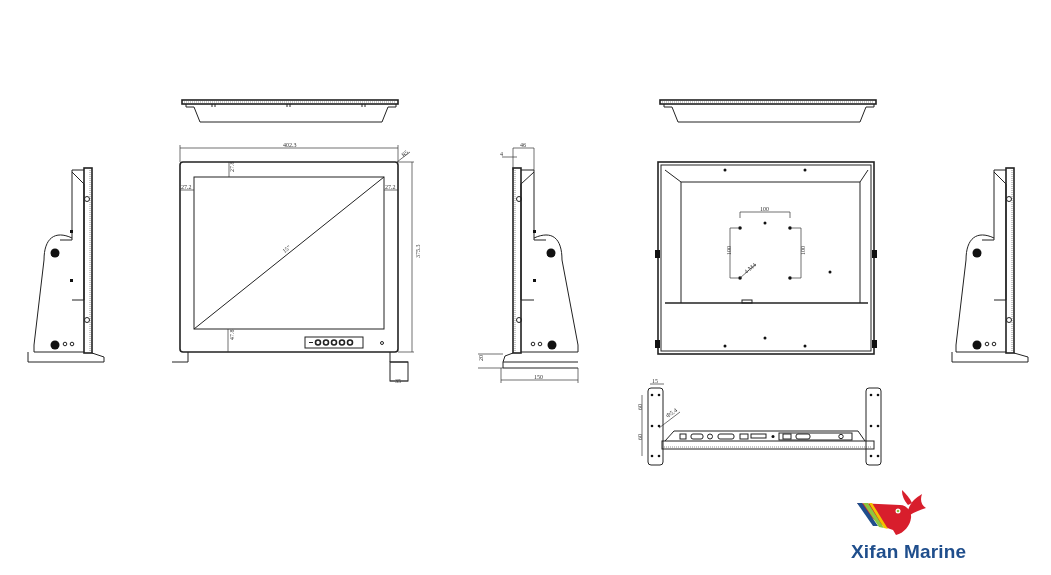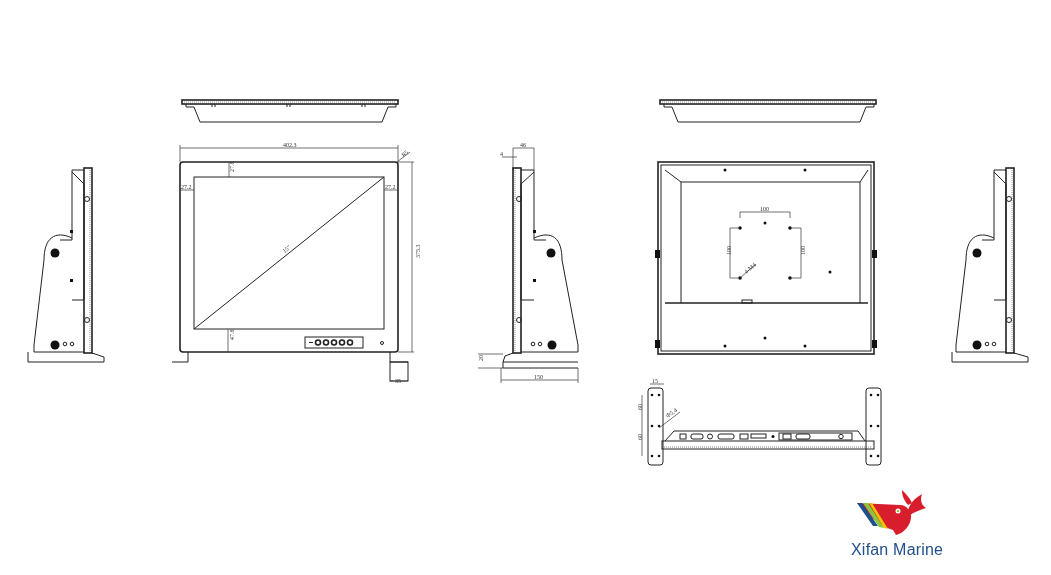--- a/index.html
+++ b/index.html
@@ -2,21 +2,21 @@
 <html><head>
 <meta charset="utf-8">
 <style>
   html, body { margin:0; padding:0; background:#ffffff; }
   body { width:1051px; height:575px; position:relative; overflow:hidden; font-family:"Liberation Sans", sans-serif; }
   svg { position:absolute; left:0; top:0; }
   .ln { stroke:#222; stroke-width:1; fill:none; }
   .lnt { stroke:#222; stroke-width:1.6; fill:none; }
   .dim { stroke:#333; stroke-width:0.7; fill:none; }
   .dimtxt { font-family:"Liberation Serif", serif; font-size:6px; fill:#333; }
-  .logo-text { position:absolute; left:851px; top:541px; font-family:"Liberation Sans", sans-serif; font-weight:normal; font-size:16px; color:#1f4e8c; letter-spacing:0.2px; }
+  .logo-text { position:absolute; left:851px; top:541px; font-family:"Liberation Sans", sans-serif; font-weight:bold; font-size:19px; color:#1f4e8c; letter-spacing:0.2px; }
   .hatch { stroke:#444; stroke-width:0.6; stroke-dasharray:1 1; }
 </style>
 </head>
 <body>
 
 <svg width="1051" height="575" viewBox="0 0 1051 575">
 
   <g>
     <rect x="182" y="100" width="216" height="4" class="lnt"></rect>
     <line x1="184" y1="102" x2="396" y2="102" class="hatch"></line>

